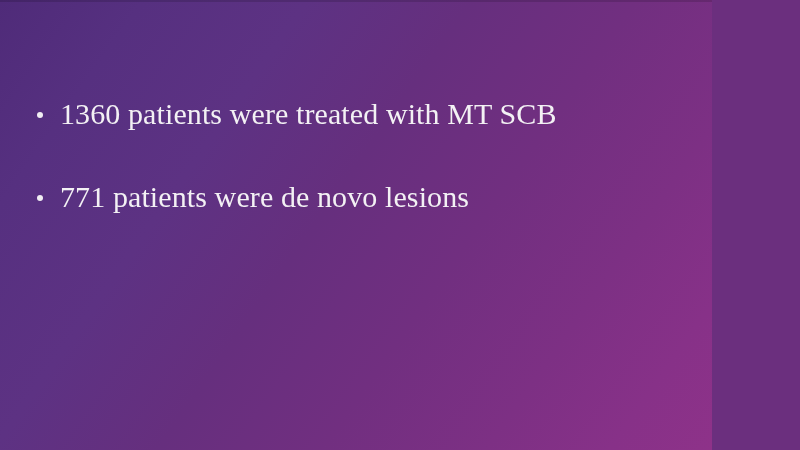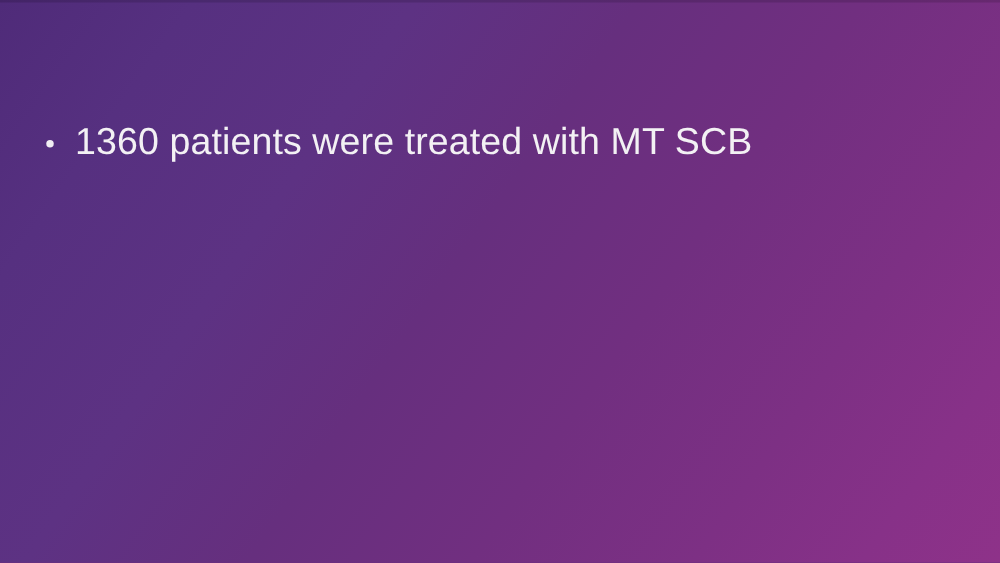--- a/index.html
+++ b/index.html
@@ -10,35 +10,36 @@
   body {
     width: 800px;
     height: 450px;
     overflow: hidden;
     font-family: "Liberation Sans", sans-serif;
     background: #6b2f7e;
   }
 
   #slide {
     position: relative;
-    width: 800px;
+    width: 712px;
     height: 450px;
     box-sizing: border-box;
     overflow: hidden;
     
     background-image:
       linear-gradient(125deg,
         #4f2b79 0%,
         #563080 14%,
         #5d3283 30%,
         #662f7e 46%,
         #712f80 62%,
         #7d3084 78%,
         #873188 90%,
         #8e3289 100%);
+    font-family: Liberation Serif, serif;
   }
 
   
   #slide::before {
     content: "";
     position: absolute;
     left: 0; top: 0;
     width: 100%;
     height: 2px;
     background: rgba(0, 0, 0, 0.14);
@@ -88,17 +89,21 @@
 
 <div id="slide">
 
   <div id="body-placeholder">
 
     <div class="bullet-row">
       <span class="bullet-marker"></span>
       <span class="bullet-text">1360 patients were treated with MT SCB</span>
     </div>
 
+    <div class="bullet-row">
+      <span class="bullet-marker"></span>
+      <span class="bullet-text">771 patients were de novo lesions</span>
+    </div>
 
 
   </div>
 
 </div>
 
 </body></html>

